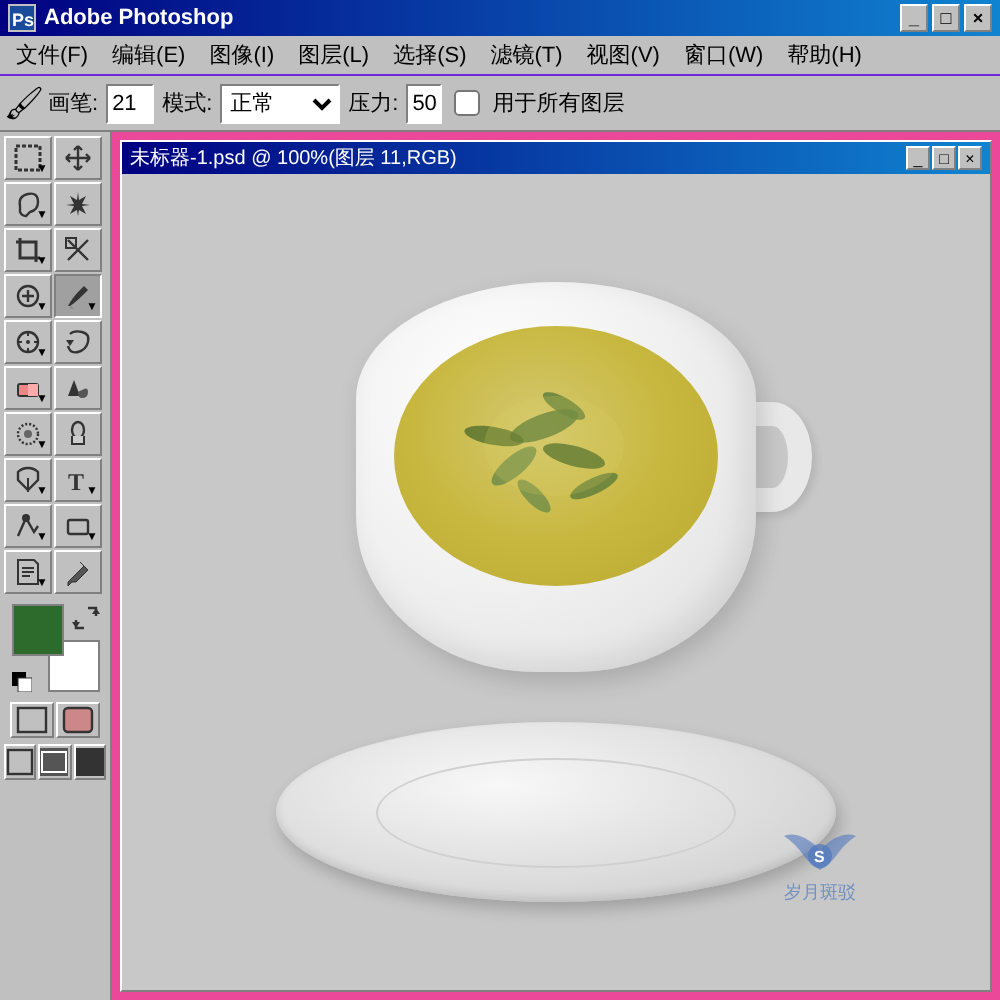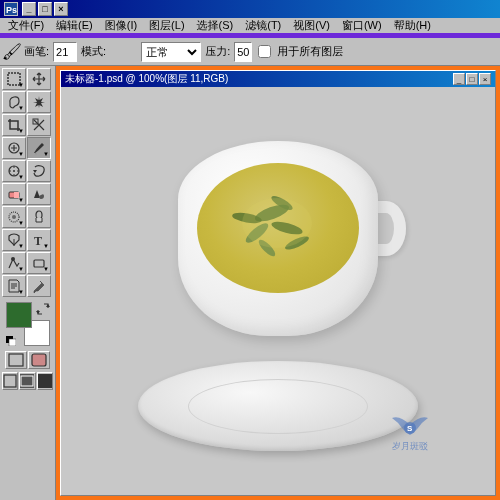--- a/index.html
+++ b/index.html
@@ -47,21 +47,21 @@
       font-size: 9px; color: black; cursor: pointer;
     }
 
     
     #menu-bar {
       background: #c0c0c0;
       height: 20px;
       display: flex;
       align-items: center;
       padding: 0 2px;
-      border-bottom: 5px solid #6d28d9;
+      border-bottom: 1px solid #6d28d9;
     }
     .menu-item {
       padding: 2px 6px;
       cursor: pointer;
       font-size: 11px;
     }
 
     
     #options-bar {
       background: #c0c0c0;
@@ -178,21 +178,21 @@
     .screen-row {
       display: flex;
       gap: 1px;
       justify-content: center;
       margin-top: 2px;
     }
 
     
     #content-area {
       flex: 1;
-      background: #f97316;
+      background: #ec4899;
       position: relative;
       overflow: hidden;
     }
 
     
     #doc-window {
       position: absolute;
       top: 4px;
       left: 4px;
       right: 4px;
@@ -319,20 +319,21 @@
 </head>
 <body>
 
 <div id="title-bar">
   <span class="title-icon">
     <svg width="12" height="12" viewBox="0 0 12 12">
       <rect width="12" height="12" fill="#1a4a9a"></rect>
       <text x="1" y="10" font-size="9" fill="white" font-weight="bold">Ps</text>
     </svg>
   </span>
+  <span class="title-text">Adobe Photoshop</span>
   <div class="win-controls">
     <div class="win-btn">_</div>
     <div class="win-btn">□</div>
     <div class="win-btn">×</div>
   </div>
 </div>
 
 <div id="menu-bar">
   <span class="menu-item">文件(F)</span>
   <span class="menu-item">编辑(E)</span>
@@ -343,21 +344,21 @@
   <span class="menu-item">视图(V)</span>
   <span class="menu-item">窗口(W)</span>
   <span class="menu-item">帮助(H)</span>
 </div>
 
 <div id="options-bar">
   <span class="brush-icon">🖌</span>
   <span class="options-label">画笔:</span>
   <input class="options-input" style="width: 24px;" type="text" value="21">
   <span class="options-label">模式:</span>
-  <select class="options-select" style="width:60px;margin-left:31px;">
+  <select class="options-select" style="width:60px;">
     <option>正常</option>
     <option>溶解</option>
     <option>正片叠底</option>
   </select>
   <span class="options-label">压力:</span>
   <input class="options-input" style="width: 18px;" type="text" value="50%">
   <input type="checkbox" class="options-checkbox" style="">
   <span class="options-label">用于所有图层</span>
 </div>
 

